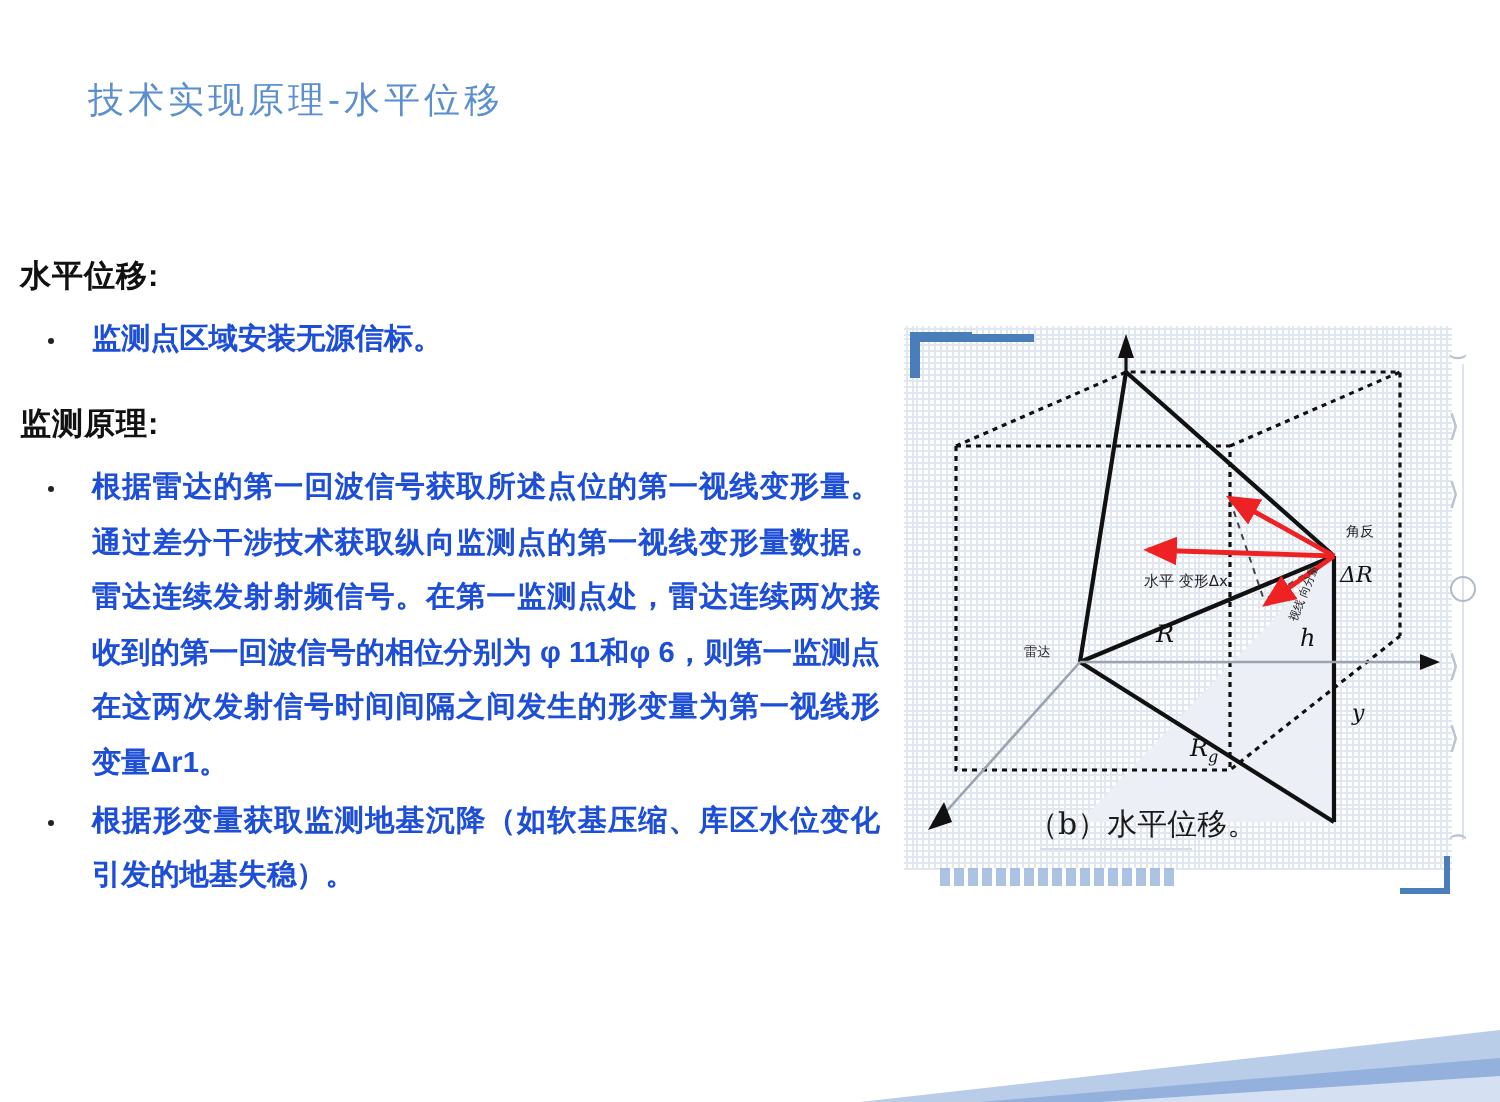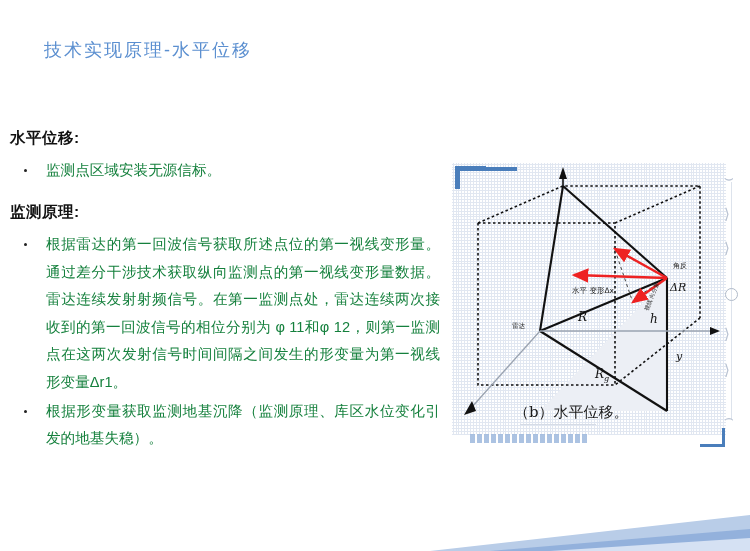--- a/index.html
+++ b/index.html
@@ -47,23 +47,24 @@
   .bullet-list {
     list-style: none;
     margin: 0;
     padding: 0;
   }
   .bullet-item {
     position: relative;
     padding-left: 36px;
     font-size: 14.6px;
     line-height: 1.88;
-    color: #15803d;
+    color: #1d4ed8;
     margin-bottom: 2px;
     text-align: justify;
+    font-weight: bold;
   }
   .bullet-item::before {
     content: "";
     position: absolute;
     left: 14px;
     top: 12px;
     width: 3px;
     height: 3px;
     background: #222;
     border-radius: 50%;
@@ -170,22 +171,22 @@
   <div class="section-block">
     <div class="section-heading">水平位移:</div>
     <ul class="bullet-list">
       <li class="bullet-item">监测点区域安装无源信标。</li>
     </ul>
   </div>
 
   <div class="section-block tight">
     <div class="section-heading">监测原理:</div>
     <ul class="bullet-list">
-      <li class="bullet-item">根据雷达的第一回波信号获取所述点位的第一视线变形量。通过差分干涉技术获取纵向监测点的第一视线变形量数据。雷达连续发射射频信号。在第一监测点处，雷达连续两次接收到的第一回波信号的相位分别为 φ 11和φ 12，则第一监测点在这两次发射信号时间间隔之间发生的形变量为第一视线形变量Δr1。</li>
-      <li class="bullet-item">根据形变量获取监测地基沉降（监测原理、库区水位变化引发的地基失稳）。</li>
+      <li class="bullet-item">根据雷达的第一回波信号获取所述点位的第一视线变形量。通过差分干涉技术获取纵向监测点的第一视线变形量数据。雷达连续发射射频信号。在第一监测点处，雷达连续两次接收到的第一回波信号的相位分别为 φ 11和φ 6，则第一监测点在这两次发射信号时间间隔之间发生的形变量为第一视线形变量Δr1。</li>
+      <li class="bullet-item">根据形变量获取监测地基沉降（如软基压缩、库区水位变化引发的地基失稳）。</li>
     </ul>
   </div>
 
 </div>
 
 <div class="figure-panel">
   <div class="figure-grid"></div>
 
   <svg class="figure-svg" width="274" height="272" viewBox="0 0 274 272">
 

